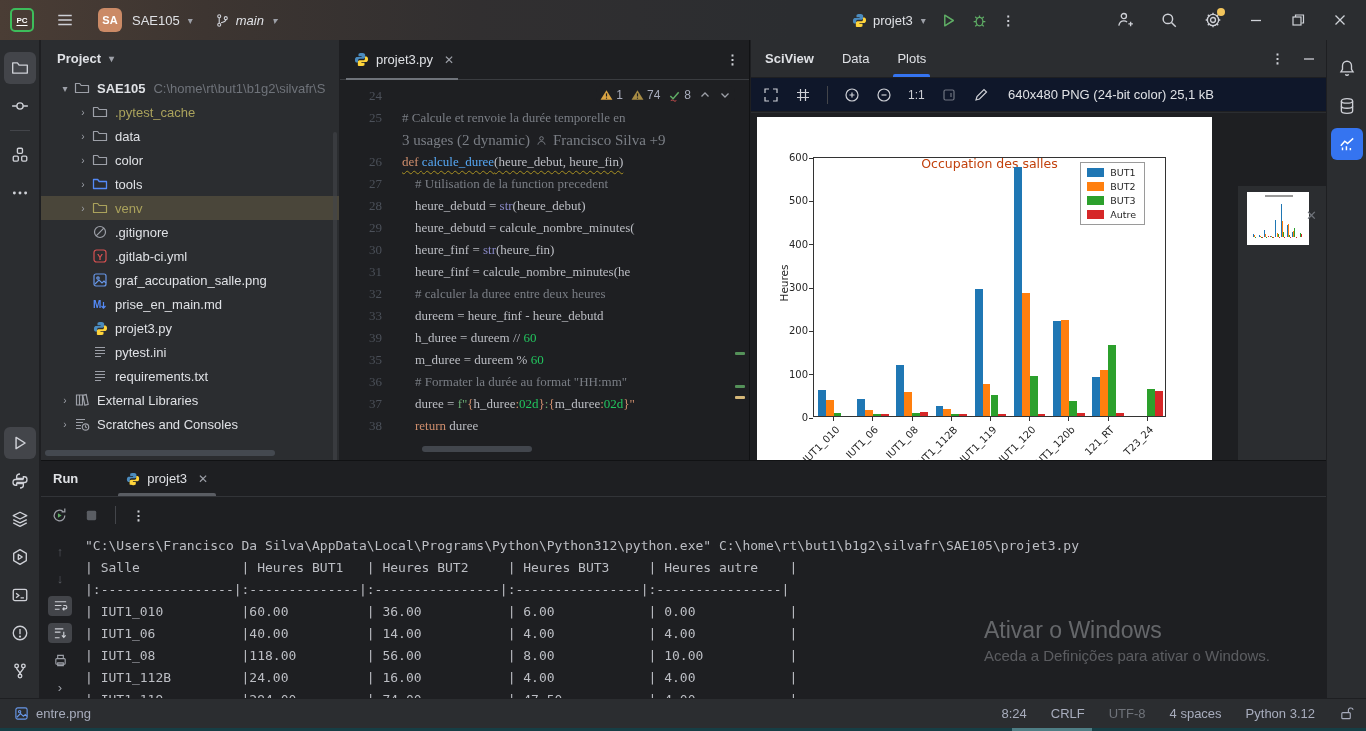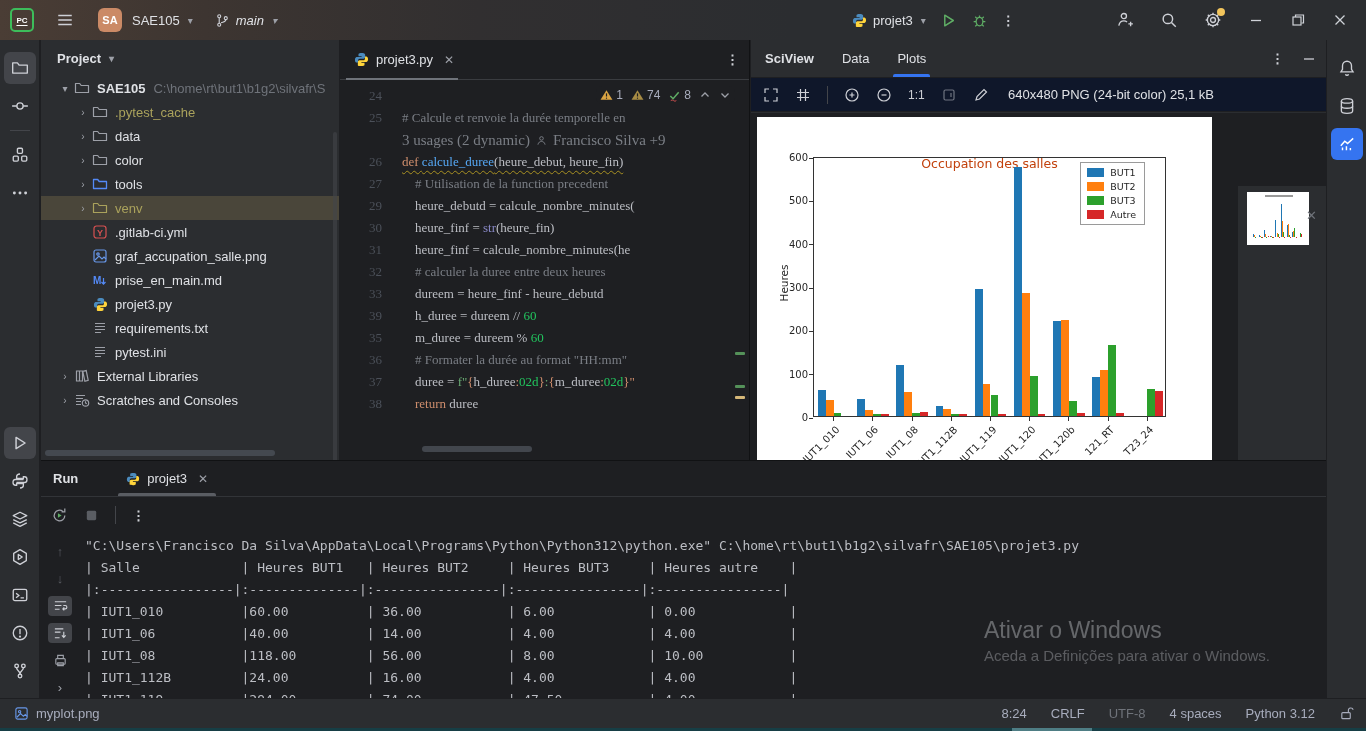--- a/index.html
+++ b/index.html
@@ -412,20 +412,32 @@
           <svg width="16" height="16" viewBox="0 0 16 16">
             <path d="M1.5 4.5v8h13v-7H7.2L5.7 3.5H1.5z" stroke="#aaa25c" stroke-width="1.2" fill="none" stroke-linejoin="round"></path>
           </svg>
         </span>
         <span class="lbl excluded">venv</span>
       </div>
       <div class="tree-row" style="padding-left: 34px;">
         <span class="tw-chev"></span>
         <span class="tw-icon">
           <svg width="16" height="16" viewBox="0 0 16 16">
+            <g stroke="#9da0a8" stroke-width="1.2" fill="none">
+              <circle cx="8" cy="8" r="5.5"></circle>
+              <path d="M4.2 11.8 11.8 4.2"></path>
+            </g>
+          </svg>
+        </span>
+        <span class="lbl">.gitignore</span>
+      </div>
+      <div class="tree-row" style="padding-left: 34px;">
+        <span class="tw-chev"></span>
+        <span class="tw-icon">
+          <svg width="16" height="16" viewBox="0 0 16 16">
             <rect x="2" y="2" width="12" height="12" rx="2.5" stroke="#d65151" stroke-width="1.2" fill="none"></rect>
             <text x="8" y="11.5" font-size="9" fill="#d65151" text-anchor="middle" font-family="Liberation Sans,sans-serif" font-weight="bold">Y</text>
           </svg>
         </span>
         <span class="lbl">.gitlab-ci.yml</span>
       </div>
       <div class="tree-row" style="padding-left: 34px;">
         <span class="tw-chev"></span>
         <span class="tw-icon">
           <svg width="16" height="16" viewBox="0 0 16 16">
@@ -460,32 +472,32 @@
       </div>
       <div class="tree-row" style="padding-left: 34px;">
         <span class="tw-chev"></span>
         <span class="tw-icon">
           <svg width="16" height="16" viewBox="0 0 16 16">
             <g stroke="#9da0a8" stroke-width="1.2" fill="none">
               <path d="M3 3.5h10M3 6.5h10M3 9.5h10M3 12.5h6"></path>
             </g>
           </svg>
         </span>
-        <span class="lbl">requirements.txt</span>
+        <span class="lbl">pytest.ini</span>
       </div>
       <div class="tree-row" style="padding-left: 34px;">
         <span class="tw-chev"></span>
         <span class="tw-icon">
           <svg width="16" height="16" viewBox="0 0 16 16">
             <g stroke="#9da0a8" stroke-width="1.2" fill="none">
               <path d="M3 3.5h10M3 6.5h10M3 9.5h10M3 12.5h6"></path>
             </g>
           </svg>
         </span>
-        <span class="lbl">pytest.ini</span>
+        <span class="lbl">requirements.txt</span>
       </div>
       <div class="tree-row" style="padding-left: 16px;">
         <span class="tw-chev">›</span>
         <span class="tw-icon">
           <svg width="16" height="16" viewBox="0 0 16 16">
             <g stroke="#9da0a8" stroke-width="1.2" fill="none">
               <path d="M2.5 13V3h3v10zM5.5 13V3h3v10zM8.8 3.4l3.4-.8 2 9.8-3.3.9z"></path>
             </g>
           </svg>
         </span>
@@ -526,20 +538,21 @@
       <div class="code-line"><span class="gnum">24</span><span class="ctext"></span></div>
       <div class="code-line"><span class="gnum">25</span><span class="ctext"><span class="seg-com"># Calcule et renvoie la durée temporelle en</span></span></div>
       <div class="code-line"><span class="gnum"></span><span class="inlay"><span>3 usages (2 dynamic)</span><span><svg width="11" height="11" viewBox="0 0 16 16">
               <g stroke="#7a7e85" stroke-width="1.4" fill="none">
                 <circle cx="8" cy="5" r="2.6"></circle>
                 <path d="M2.8 14c.8-3.4 2.9-4.6 5.2-4.6s4.4 1.2 5.2 4.6"></path>
               </g>
             </svg></span><span>Francisco Silva +9</span></span></div>
       <div class="code-line wavy"><span class="gnum">26</span><span class="ctext"><span class="seg-kw">def </span><span class="seg-fn">calcule_duree</span><span class="seg-txt">(heure_debut, heure_fin)</span></span></div>
       <div class="code-line"><span class="gnum">27</span><span class="ctext"><span class="seg-com">    # Utilisation de la function precedent</span></span></div>
+      <div class="code-line"><span class="gnum">28</span><span class="ctext"><span class="seg-txt">    heure_debutd = </span><span class="seg-builtin">str</span><span class="seg-txt">(heure_debut)</span></span></div>
       <div class="code-line"><span class="gnum">29</span><span class="ctext"><span class="seg-txt">    heure_debutd = calcule_nombre_minutes(</span></span></div>
       <div class="code-line"><span class="gnum">30</span><span class="ctext"><span class="seg-txt">    heure_finf = </span><span class="seg-builtin">str</span><span class="seg-txt">(heure_fin)</span></span></div>
       <div class="code-line"><span class="gnum">31</span><span class="ctext"><span class="seg-txt">    heure_finf = calcule_nombre_minutes(he</span></span></div>
       <div class="code-line"><span class="gnum">32</span><span class="ctext"><span class="seg-com">    # calculer la duree entre deux heures</span></span></div>
       <div class="code-line"><span class="gnum">33</span><span class="ctext"><span class="seg-txt">    dureem = heure_finf - heure_debutd</span></span></div>
       <div class="code-line"><span class="gnum">39</span><span class="ctext"><span class="seg-txt">    h_duree = dureem // </span><span class="seg-num">60</span></span></div>
       <div class="code-line"><span class="gnum">35</span><span class="ctext"><span class="seg-txt">    m_duree = dureem % </span><span class="seg-num">60</span></span></div>
       <div class="code-line"><span class="gnum">36</span><span class="ctext"><span class="seg-com">    # Formater la durée au format "HH:mm"</span></span></div>
       <div class="code-line"><span class="gnum">37</span><span class="ctext"><span class="seg-txt">    duree = </span><span class="seg-str">f"</span><span class="seg-brace">{</span><span class="seg-txt">h_duree</span><span class="seg-brace">:</span><span class="seg-num">02d</span><span class="seg-brace">}</span><span class="seg-str">:</span><span class="seg-brace">{</span><span class="seg-txt">m_duree</span><span class="seg-brace">:</span><span class="seg-num">02d</span><span class="seg-brace">}"</span></span></div>
       <div class="code-line"><span class="gnum">38</span><span class="ctext"><span class="seg-txt">    </span><span class="seg-kw">return</span><span class="seg-txt"> duree</span></span></div>
@@ -880,21 +893,21 @@
 
 <div id="status-bar">
   <div id="status-left">
     <svg width="15" height="15" viewBox="0 0 16 16">
         <g stroke="#6897e8" stroke-width="1.2" fill="none">
           <rect x="2" y="2" width="12" height="12" rx="2"></rect>
           <circle cx="6" cy="6" r="1.2"></circle>
           <path d="M3 12l4-4 3 3 2-2 2 2"></path>
         </g>
       </svg>
-    <span>myplot.png</span>
+    <span>entre.png</span>
   </div>
   <div id="status-right">
     <span class="status-item">8:24</span>
     <span class="status-item">CRLF</span>
     <span class="status-item dim">UTF-8</span>
     <span class="status-item">4 spaces</span>
     <span class="status-item">Python 3.12</span>
     <span>
         <svg width="15" height="15" viewBox="0 0 16 16">
           <g stroke="#a8adbd" stroke-width="1.2" fill="none">

